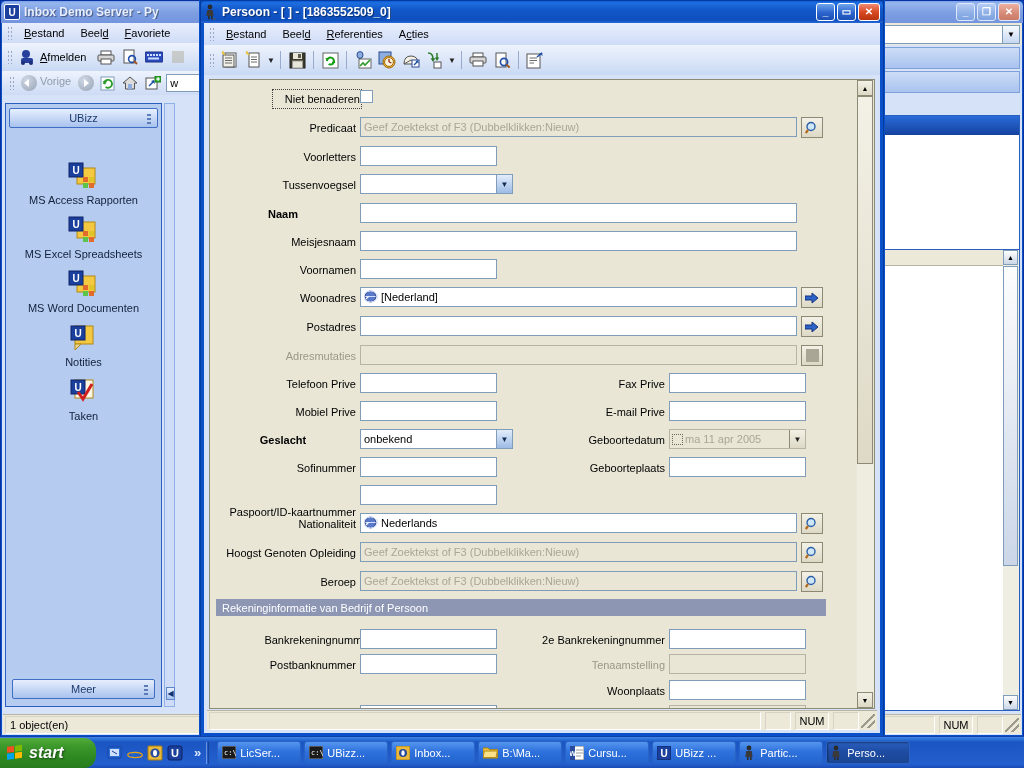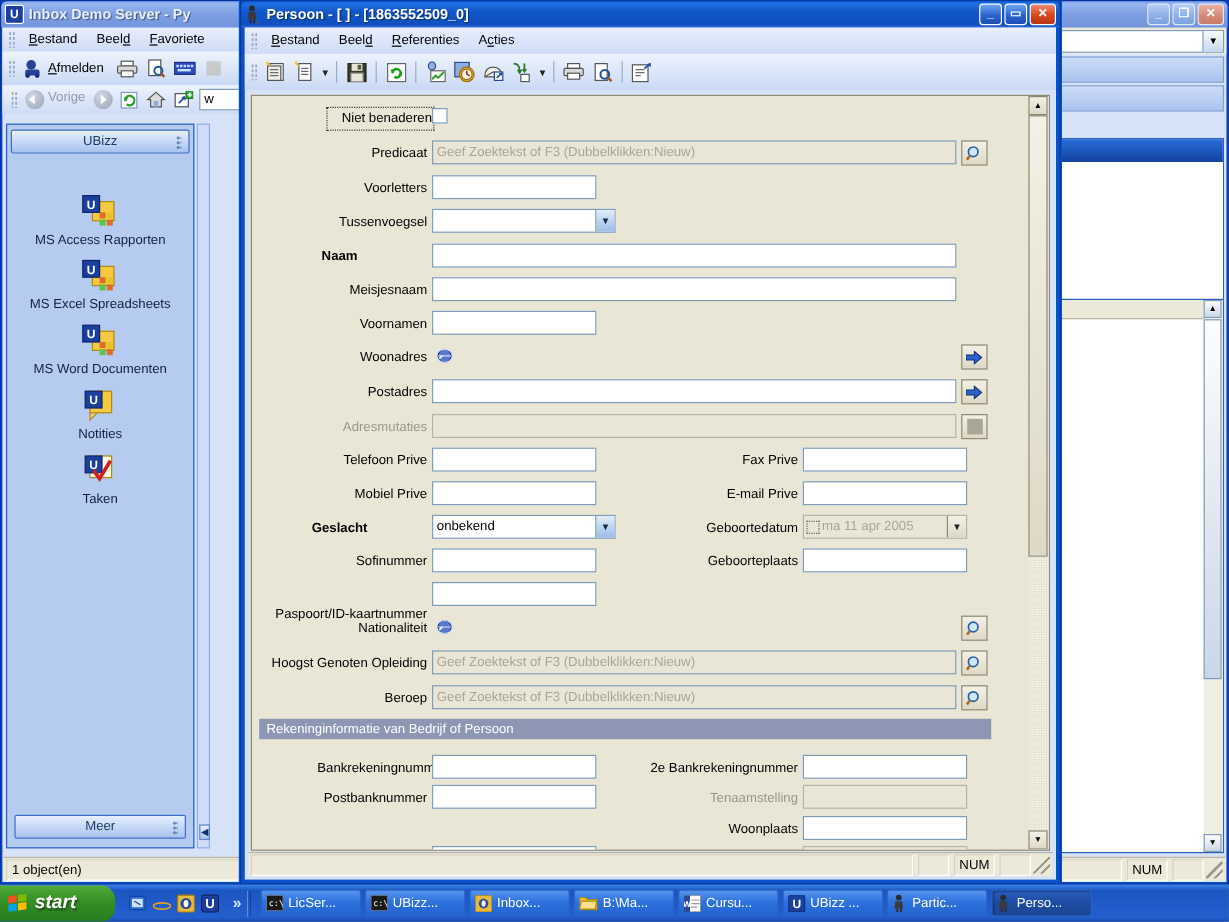--- a/index.html
+++ b/index.html
@@ -631,20 +631,21 @@
           <div class="flabel bold" style="left:0px; top:125px; width:146px;">Naam</div>
           <div class="fin" style="left:150px; top:123px; width:437px;"></div>
 
           <div class="flabel" style="left:0px; top:153px; width:146px;">Meisjesnaam</div>
           <div class="fin" style="left:150px; top:151px; width:437px;"></div>
 
           <div class="flabel" style="left:0px; top:181px; width:146px;">Voornamen</div>
           <div class="fin" style="left:150px; top:179px; width:137px;"></div>
 
           <div class="flabel" style="left:0px; top:209px; width:146px;">Woonadres</div>
+          <div class="fin" style="left:150px; top:207px; width:437px; padding-left:20px;">[Nederland]</div>
           <span style="position:absolute;left:154px;top:210px;">
             <svg width="14" height="13" viewBox="0 0 14 13">
                 <circle cx="6.5" cy="6.5" r="5.4" fill="#5a79c8" stroke="#2a3f85"></circle>
                 <path d="M1.3 6.5 h10.4" stroke="#cfe0ff"></path>
                 <path d="M6.5 1.1 a7 5.4 0 0 0 0 10.8 a7 5.4 0 0 0 0 -10.8" fill="none" stroke="#cfe0ff"></path>
                 <path d="M2 9 l2.6-2.6" stroke="#fff" stroke-width="1.3"></path>
               </svg>
           </span>
           <div class="btnsq" style="left:591px; top:207px;">
             <svg width="14" height="12" viewBox="0 0 14 12">
@@ -690,20 +691,21 @@
 
           <div class="flabel" style="left:0px; top:379px; width:146px;">Sofinummer</div>
           <div class="fin" style="left:150px; top:377px; width:137px;"></div>
           <div class="flabel" style="left:330px; top:379px; width:125px;">Geboorteplaats</div>
           <div class="fin" style="left:459px; top:377px; width:137px;"></div>
 
           <div class="flabel" style="left:0px; top:407px; width:146px;margin-top:16px;">Paspoort/ID-kaartnummer</div>
           <div class="fin" style="left:150px; top:405px; width:137px;"></div>
 
           <div class="flabel" style="left:0px; top:435px; width:146px;">Nationaliteit</div>
+          <div class="fin" style="left:150px; top:433px; width:437px; padding-left:20px;">Nederlands</div>
           <span style="position:absolute;left:154px;top:436px;">
             <svg width="14" height="13" viewBox="0 0 14 13">
                 <circle cx="6.5" cy="6.5" r="5.4" fill="#5a79c8" stroke="#2a3f85"></circle>
                 <path d="M1.3 6.5 h10.4" stroke="#cfe0ff"></path>
                 <path d="M6.5 1.1 a7 5.4 0 0 0 0 10.8 a7 5.4 0 0 0 0 -10.8" fill="none" stroke="#cfe0ff"></path>
                 <path d="M2 9 l2.6-2.6" stroke="#fff" stroke-width="1.3"></path>
               </svg>
           </span>
           <div class="btnsq" style="left:591px; top:433px;">
             <svg width="14" height="14" viewBox="0 0 14 14">

